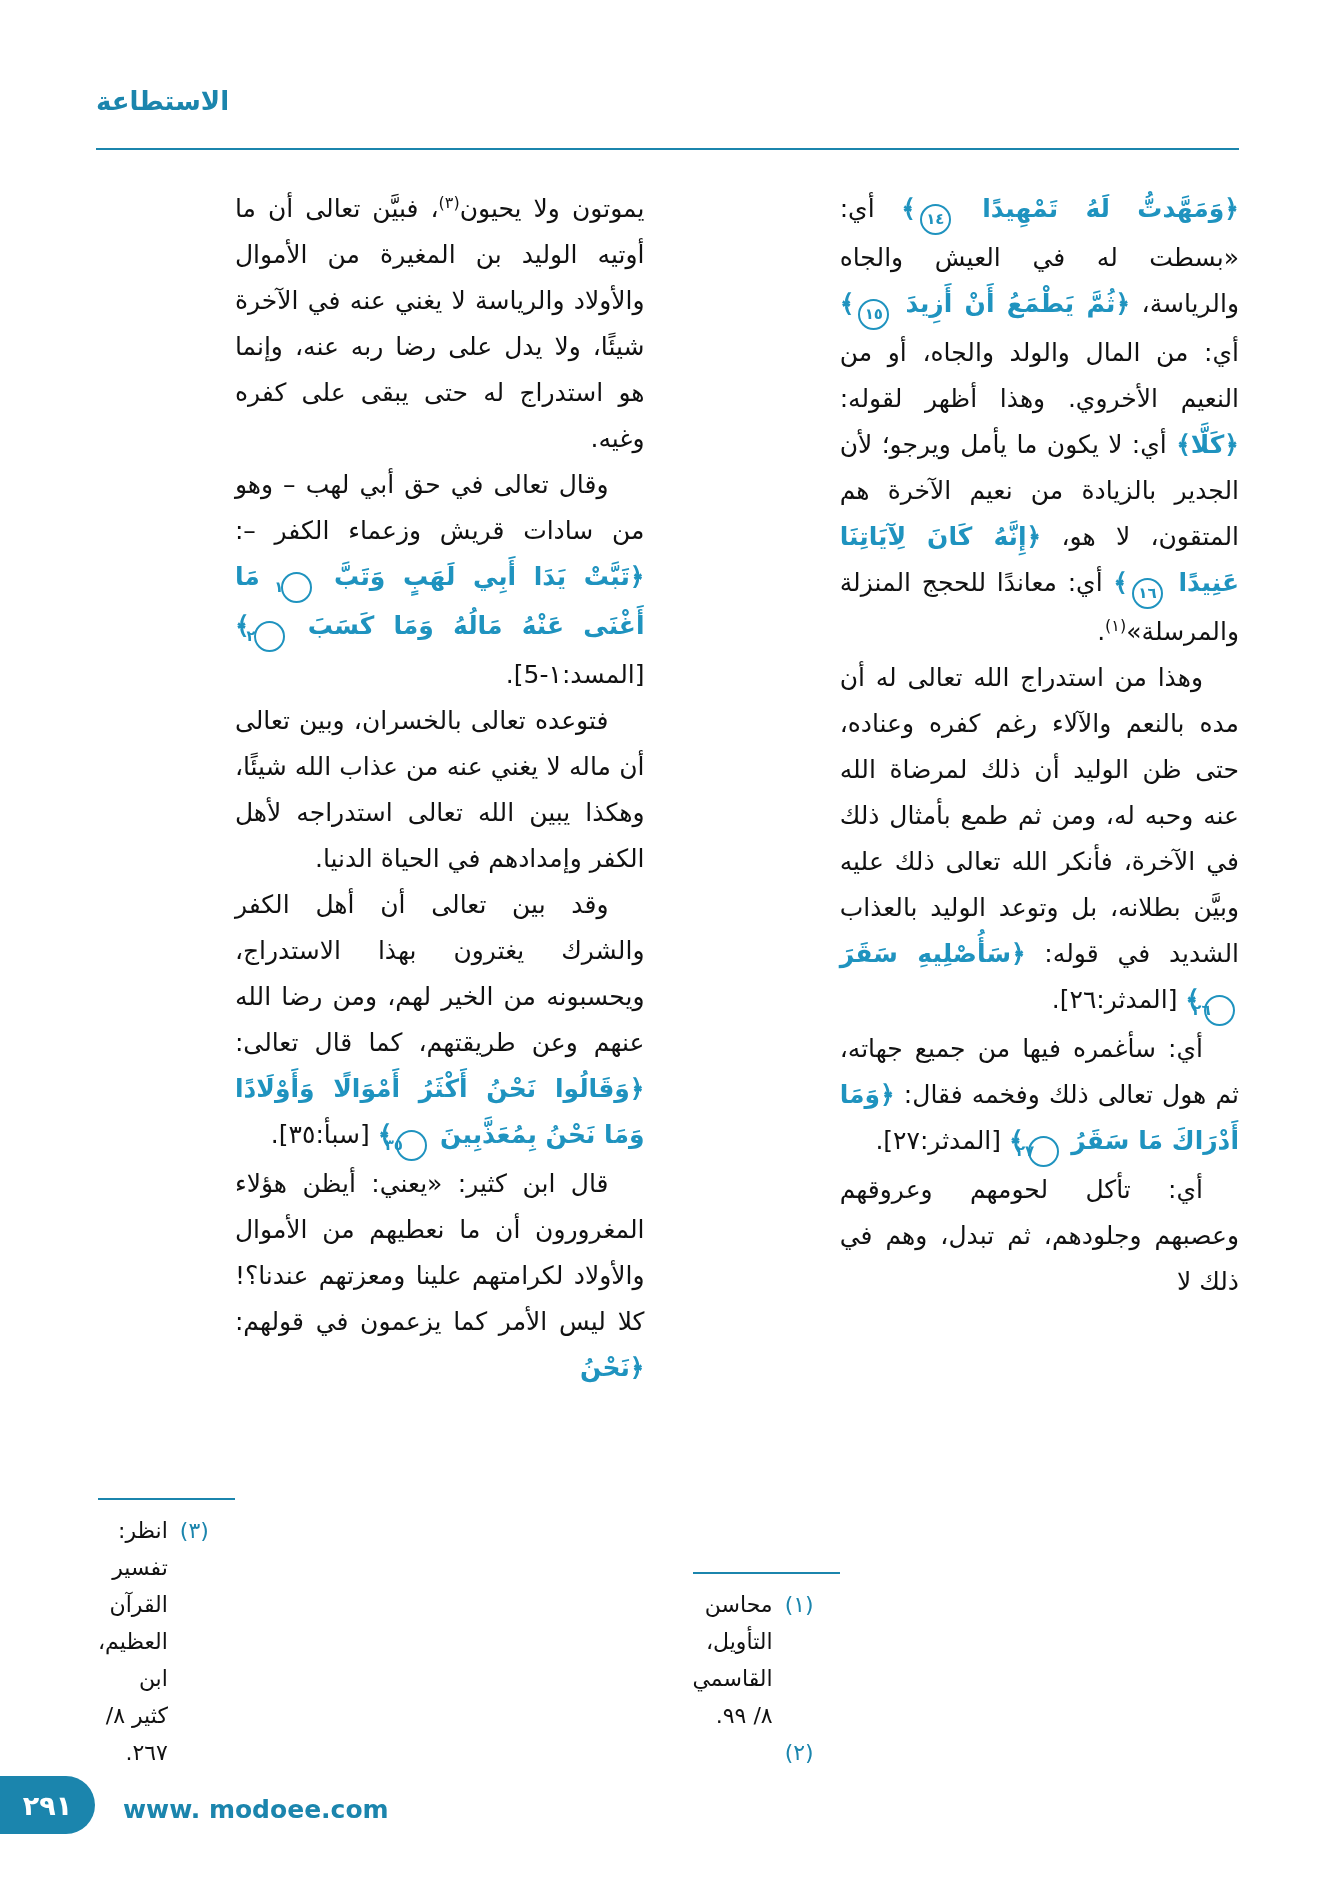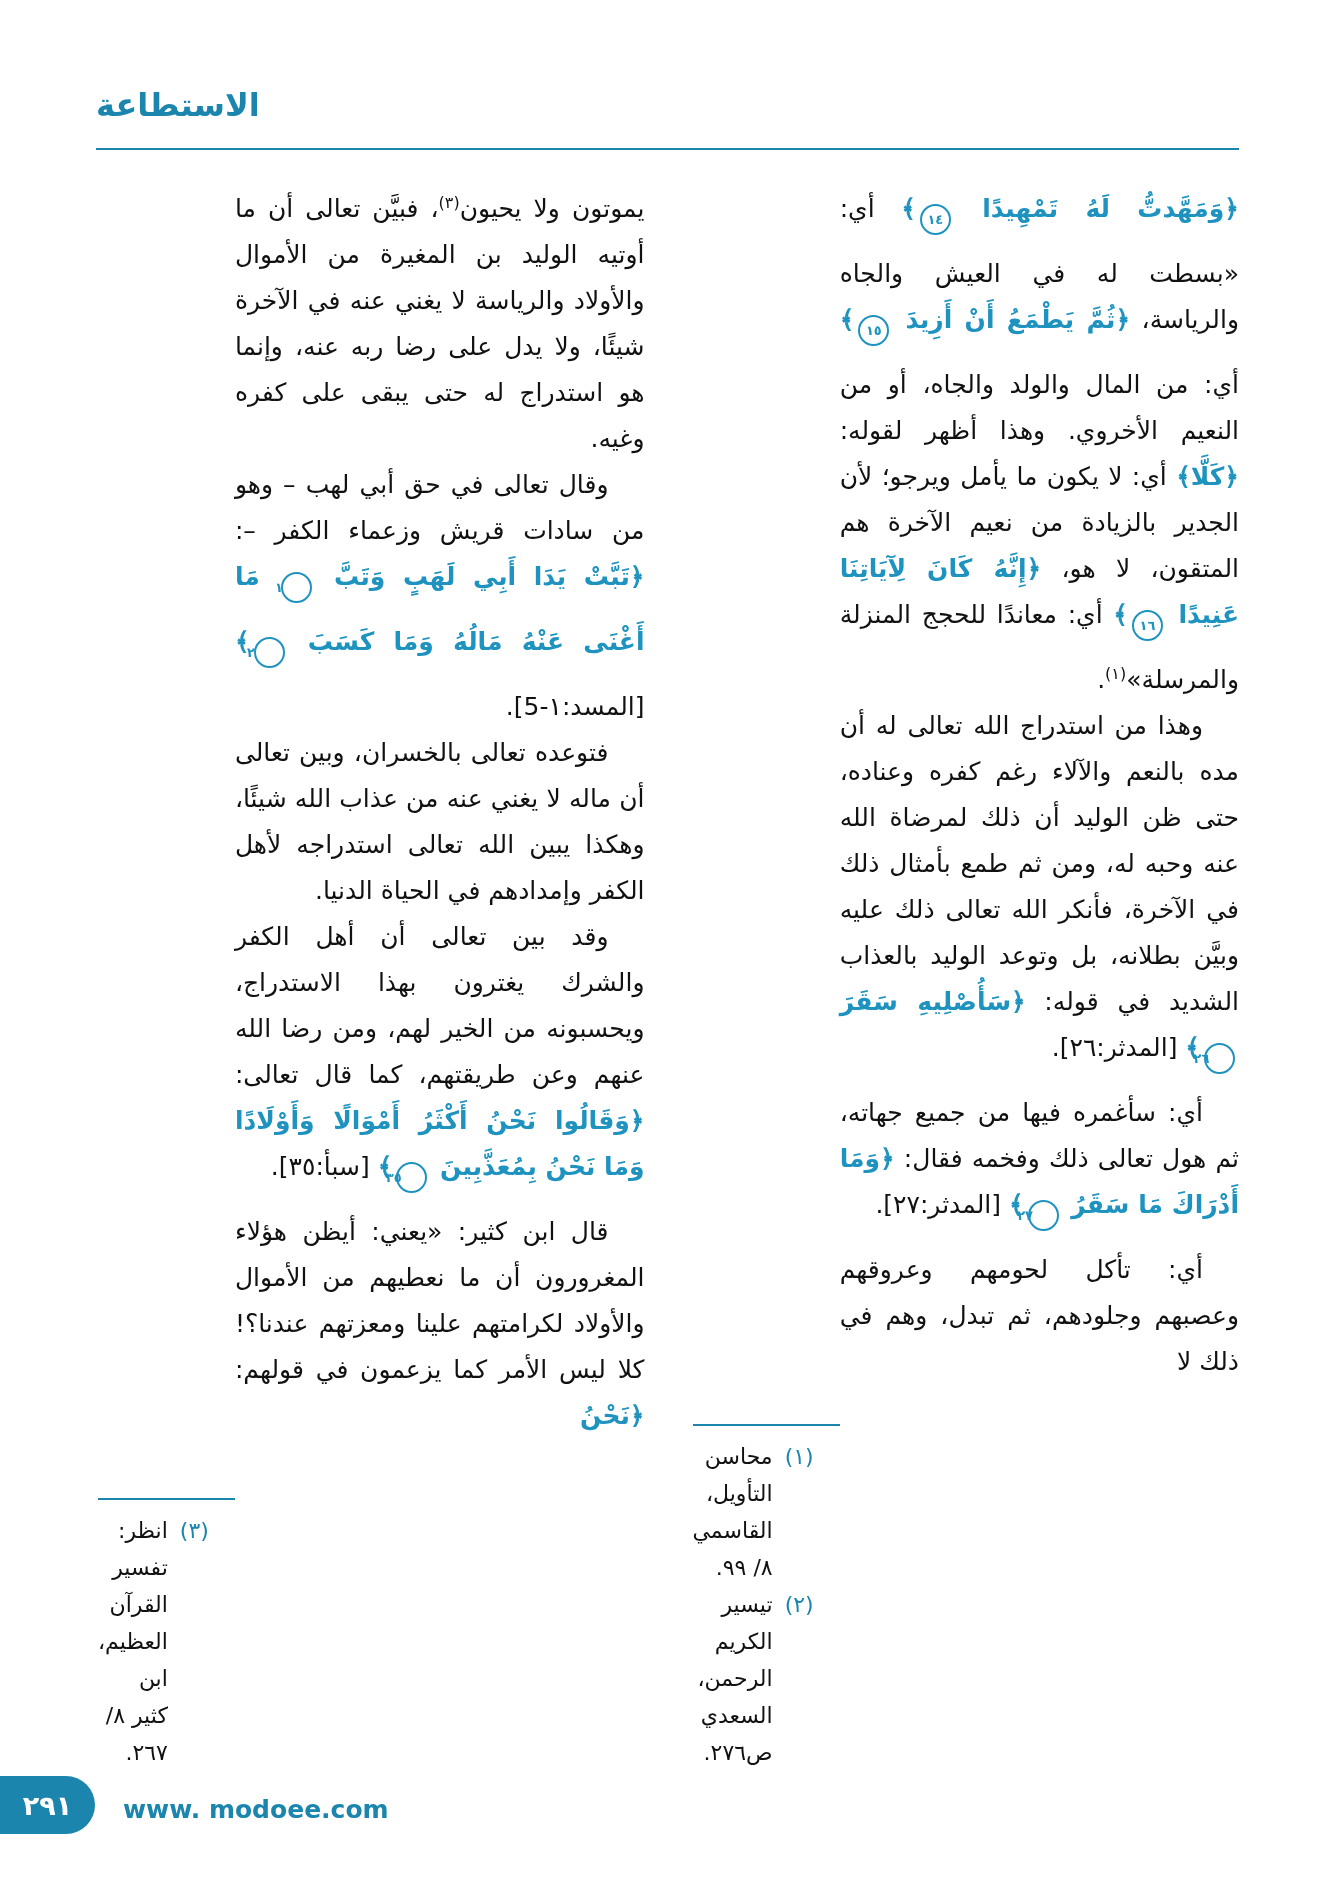--- a/index.html
+++ b/index.html
@@ -9,21 +9,21 @@
   }
   *{margin:0;padding:0;box-sizing:border-box;}
   body{background:#d9d9d9;font-family:"DejaVu Sans",sans-serif;}
   .page{
     width:1339px;height:1890px;position:relative;background:#ffffff;
     margin:0 auto;overflow:hidden;direction:rtl;
   }
   
   .header-title{
     position:absolute;top:86px;left:96px;
-    font-size:32px;font-weight:bold;color:var(--accent);
+    font-size:26px;font-weight:bold;color:var(--accent);
     letter-spacing:1px;
   }
   .header-rule{
     position:absolute;top:148px;left:96px;width:1143px;height:2px;
     background:var(--accent);
   }
   
   .columns{
     position:absolute;top:186px;right:100px;width:1141px;height:1585px;
     display:flex;gap:48px;
@@ -34,22 +34,22 @@
     text-align:justify;
   }
   .para{margin:0;}
   .para.indent{text-indent:36px;}
   .t-body{color:var(--ink);}
   .t-ref{color:var(--ink);}
   .t-quran{color:var(--quran);font-weight:bold;}
   .t-vnum{
     display:inline-flex;align-items:center;justify-content:center;
     width:31px;height:31px;border:2px solid var(--quran);border-radius:50%;
-    font-size:13px;line-height:1;color:var(--quran);font-weight:bold;
-    margin:16px 4px;vertical-align:-7px;background:#fff;
+    font-size:15px;line-height:1;color:var(--quran);font-weight:bold;
+    margin:0 4px;vertical-align:-7px;background:#fff;
   }
   .t-fnmark{
     font-size:16px;vertical-align:super;line-height:0;color:var(--ink);
   }
   
   .footnotes{margin-top:auto;}
   .fn-rule{height:2px;background:var(--accent);margin-bottom:12px;}
   .fn-row{
     display:flex;gap:12px;font-size:22px;line-height:37px;color:var(--ink);
     padding-right:26px;
@@ -87,21 +87,20 @@
         </div>
       <div class="footnotes">
         <div class="fn-rule"></div>
         <div class="fn-list">
             <div class="fn-row">
               <span class="fn-marker">(١)</span>
               <span class="fn-text">محاسن التأويل، القاسمي ٨/ ٩٩.</span>
             </div>
             <div class="fn-row">
               <span class="fn-marker">(٢)</span>
-              <span class="fn-text">تيسير الكريم الرحمن، السعدي ص٢٧٦.</span>
             </div>
           </div>
       </div>
     </section>
 
     <section class="column">
       <div class="paras">
           <p class="para"><span class="t-body">يموتون ولا يحيون</span><span class="t-fnmark">(٣)</span><span class="t-body">، فبيَّن تعالى أن ما أوتيه الوليد بن المغيرة من الأموال والأولاد والرياسة لا يغني عنه في الآخرة شيئًا، ولا يدل على رضا ربه عنه، وإنما هو استدراج له حتى يبقى على كفره وغيه.</span></p>
           <p class="para indent"><span class="t-body">وقال تعالى في حق أبي لهب – وهو من سادات قريش وزعماء الكفر –: </span><span class="t-quran">﴿تَبَّتْ يَدَا أَبِي لَهَبٍ وَتَبَّ </span><span class="t-vnum">١</span><span class="t-quran"> مَا أَغْنَى عَنْهُ مَالُهُ وَمَا كَسَبَ </span><span class="t-vnum">٢</span><span class="t-quran">﴾</span><span class="t-ref"> [المسد:١-5].</span></p>
           <p class="para indent"><span class="t-body">فتوعده تعالى بالخسران، وبين تعالى أن ماله لا يغني عنه من عذاب الله شيئًا، وهكذا يبين الله تعالى استدراجه لأهل الكفر وإمدادهم في الحياة الدنيا.</span></p>

